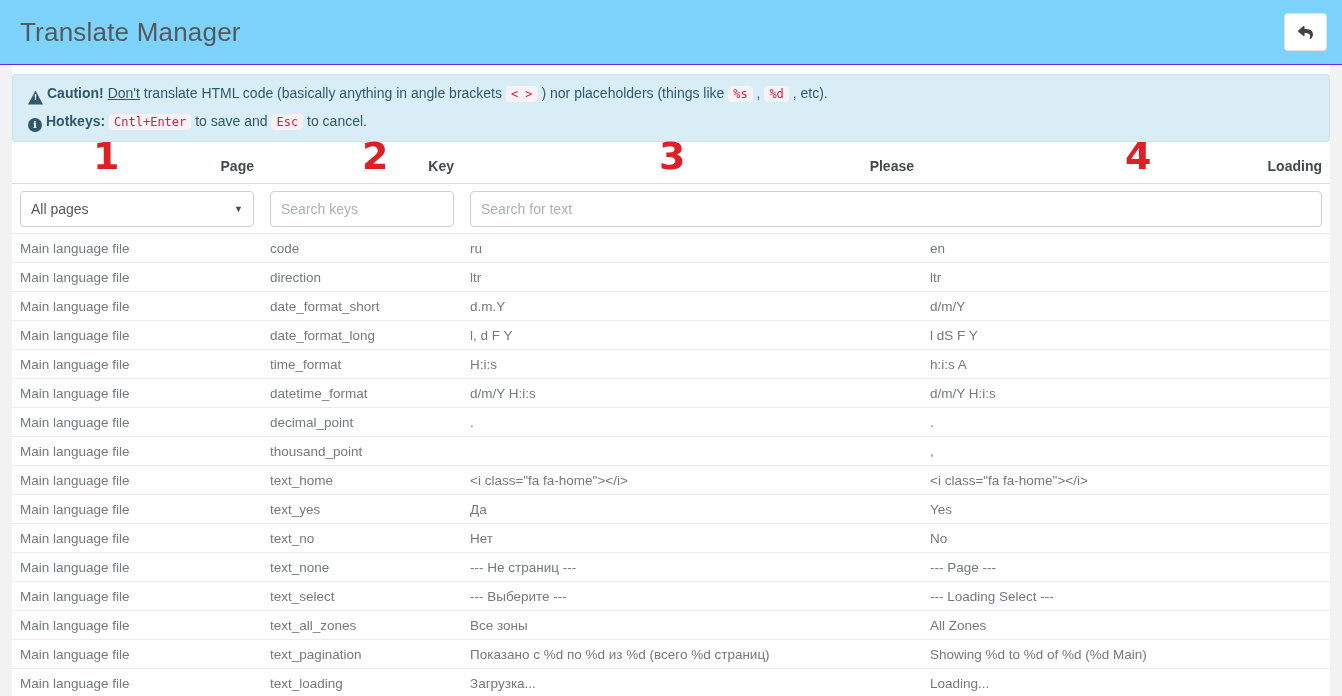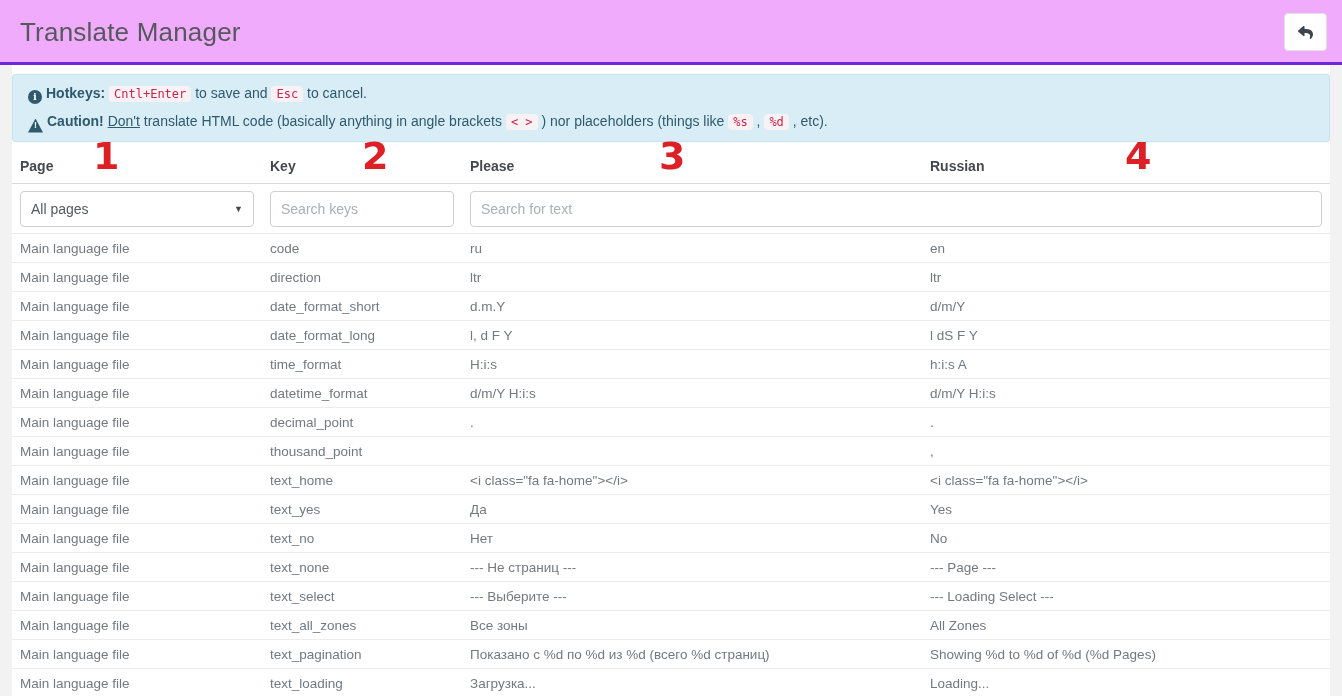--- a/index.html
+++ b/index.html
@@ -3,21 +3,21 @@
 <meta charset="utf-8">
 <style>
   * { box-sizing: border-box; }
   html,body { margin:0; padding:0; }
   body {
     width:1342px; height:696px; position:relative; overflow:hidden;
     background:#f2f2f2;
     font-family:"Liberation Sans", sans-serif;
   }
   
-  .topbar { height:65px; background:#f0abfc; border-bottom:3px solid #6d28d9; position:relative; }
+  .topbar { height:65px; background:#7dd3fc; border-bottom:1px solid #6d28d9; position:relative; }
   .page-title { position:absolute; left:20px; top:17px; font-size:26px; font-weight:400; color:#55595c; letter-spacing:.2px; }
   .back-btn { position:absolute; right:15px; top:13px; width:43px; height:38px; background:#fff;
     border:1px solid #e2e2e2; border-radius:4px; cursor:pointer; display:flex; align-items:center; justify-content:center; padding:0; }
   .back-btn svg { width:17px; height:15px; fill:#3d444b; }
 
   
   .panel { margin:0 12px; background:#fff; height:631px; }
 
   
   .alert { background:#d9edf7; border:1px solid #c5e3f0; border-radius:3px; padding:5px 15px; color:#2f5a6e;
@@ -27,21 +27,21 @@
   .alert-line .u { text-decoration:underline; }
   .alert-line code, code.seg { background:#f9f2f4; color:#c7254e; padding:1px 5px; border-radius:4px;
     font-family:"DejaVu Sans Mono", monospace; font-size:12px; }
   .ic { display:inline-flex; width:15px; height:14px; margin-right:4px; vertical-align:-2px;
     align-items:center; justify-content:center; color:#fff; font-weight:bold; }
   .ic-info { width:14px; height:14px; border-radius:50%; background:#2f5a6e; font-size:10px; font-family:"DejaVu Serif", serif; }
   .ic-warn { background:#2f5a6e; clip-path:polygon(50% 0,100% 100%,0 100%); font-size:9px; }
 
   
   .tmtable { width:100%; border-collapse:collapse; table-layout:fixed; margin-top:17px; }
-  .tmtable th { text-align:left; font-size:14px; font-weight:bold; color:#45494e; padding:8px 8px 9px;
+  .tmtable th { text-align:right; font-size:14px; font-weight:bold; color:#45494e; padding:8px 8px 9px;
     border-bottom:1px solid #dadada; }
   .filter-cell { padding:7px 8px 6px; border-bottom:1px solid #e9e9e9; }
   .filter-cell input, .filter-cell select {
     width:100%; height:36px; border:1px solid #cfcfcf; border-radius:4px; background:#fff;
     font-family:"Liberation Sans", sans-serif; font-size:14px; color:#55595c; padding:7px 10px; outline:none;
     -webkit-appearance:none; appearance:none;
   }
   .filter-cell input::placeholder { color:#a9b0b6; opacity:1; }
   .select-wrap { position:relative; }
   .caret { position:absolute; right:11px; top:13px; font-size:9px; color:#43484d; pointer-events:none; }
@@ -64,37 +64,37 @@
     <span style="display:flex;">
       <svg viewBox="0 0 512 512">
           <path d="M8.309 189.836L184.313 37.851C199.719 24.546 224 35.347 224 56.015v80.053c160.629 1.839 288 34.032 288 186.258 0 61.441-39.581 122.309-83.333 154.132-13.653 9.931-33.111-2.533-28.077-18.631 45.344-145.012-21.507-183.51-176.59-185.742V360c0 20.7-24.3 31.453-39.687 18.164l-176.004-152c-11.071-9.562-11.086-26.753 0-36.328z"></path>
         </svg>
     </span>
   </button>
 </div>
 
 <div class="panel">
   <div class="alert">
+    <div class="alert-line"><span class="ic ic-warn">!</span><span class="b">Caution!</span><span> </span><span class="u">Don't</span><span> translate HTML code (basically anything in angle brackets </span><code class="seg">&lt; &gt;</code><span> ) nor placeholders (things like </span><code class="seg">%s</code><span> , </span><code class="seg">%d</code><span> , etc).</span></div>
     <div class="alert-line"><span class="ic ic-info">i</span><span class="b">Hotkeys:</span><span> </span><code class="seg">Cntl+Enter</code><span> to save and </span><code class="seg">Esc</code><span> to cancel.</span></div>
-    <div class="alert-line"><span class="ic ic-warn">!</span><span class="b">Caution!</span><span> </span><span class="u">Don't</span><span> translate HTML code (basically anything in angle brackets </span><code class="seg">&lt; &gt;</code><span> ) nor placeholders (things like </span><code class="seg">%s</code><span> , </span><code class="seg">%d</code><span> , etc).</span></div>
   </div>
 
   <table class="tmtable">
     <colgroup>
         <col style="width:250px">
         <col style="width:200px">
         <col style="width:460px">
         <col>
       </colgroup>
     <thead>
       <tr>
         <th>Page</th>
         <th>Key</th>
         <th>Please</th>
-        <th>Russian</th>
+        <th>Loading</th>
       </tr>
       <tr>
         <td class="filter-cell">
           <div class="select-wrap">
             <select>
               <option>All pages</option>
             </select>
             <span class="caret">▼</span>
           </div>
         </td>
@@ -202,21 +202,21 @@
     <td>Main language file</td>
     <td>text_all_zones</td>
     <td>Все зоны</td>
     <td>All Zones</td>
   </tr>
 
   <tr>
     <td>Main language file</td>
     <td>text_pagination</td>
     <td>Показано с %d по %d из %d (всего %d страниц)</td>
-    <td>Showing %d to %d of %d (%d Pages)</td>
+    <td>Showing %d to %d of %d (%d Main)</td>
   </tr>
 
   <tr>
     <td>Main language file</td>
     <td>text_loading</td>
     <td>Загрузка...</td>
     <td>Loading...</td>
   </tr>
 </tbody>
   </table>

